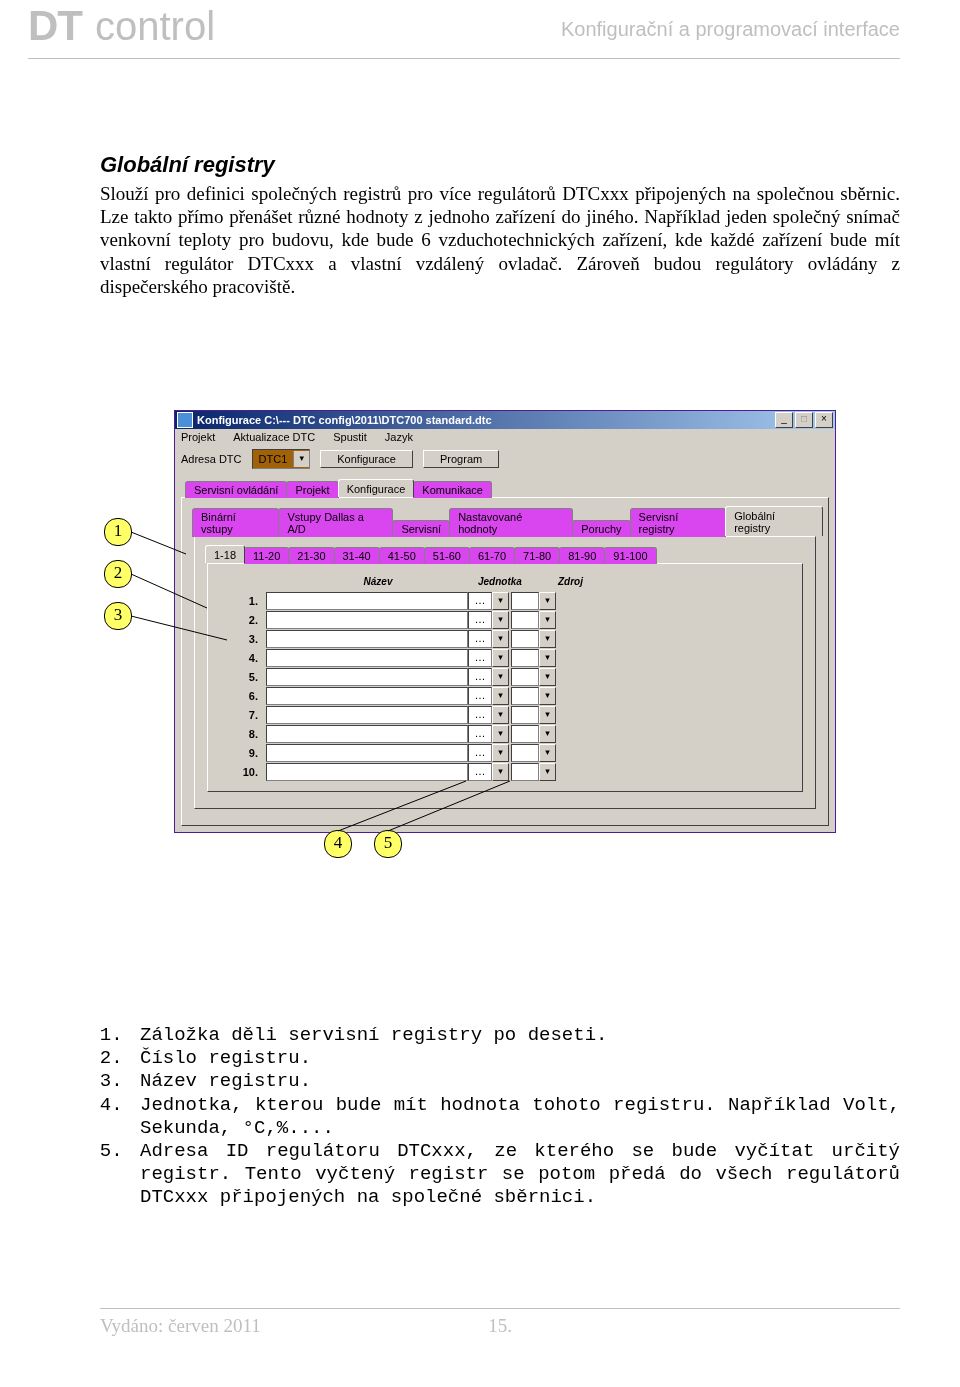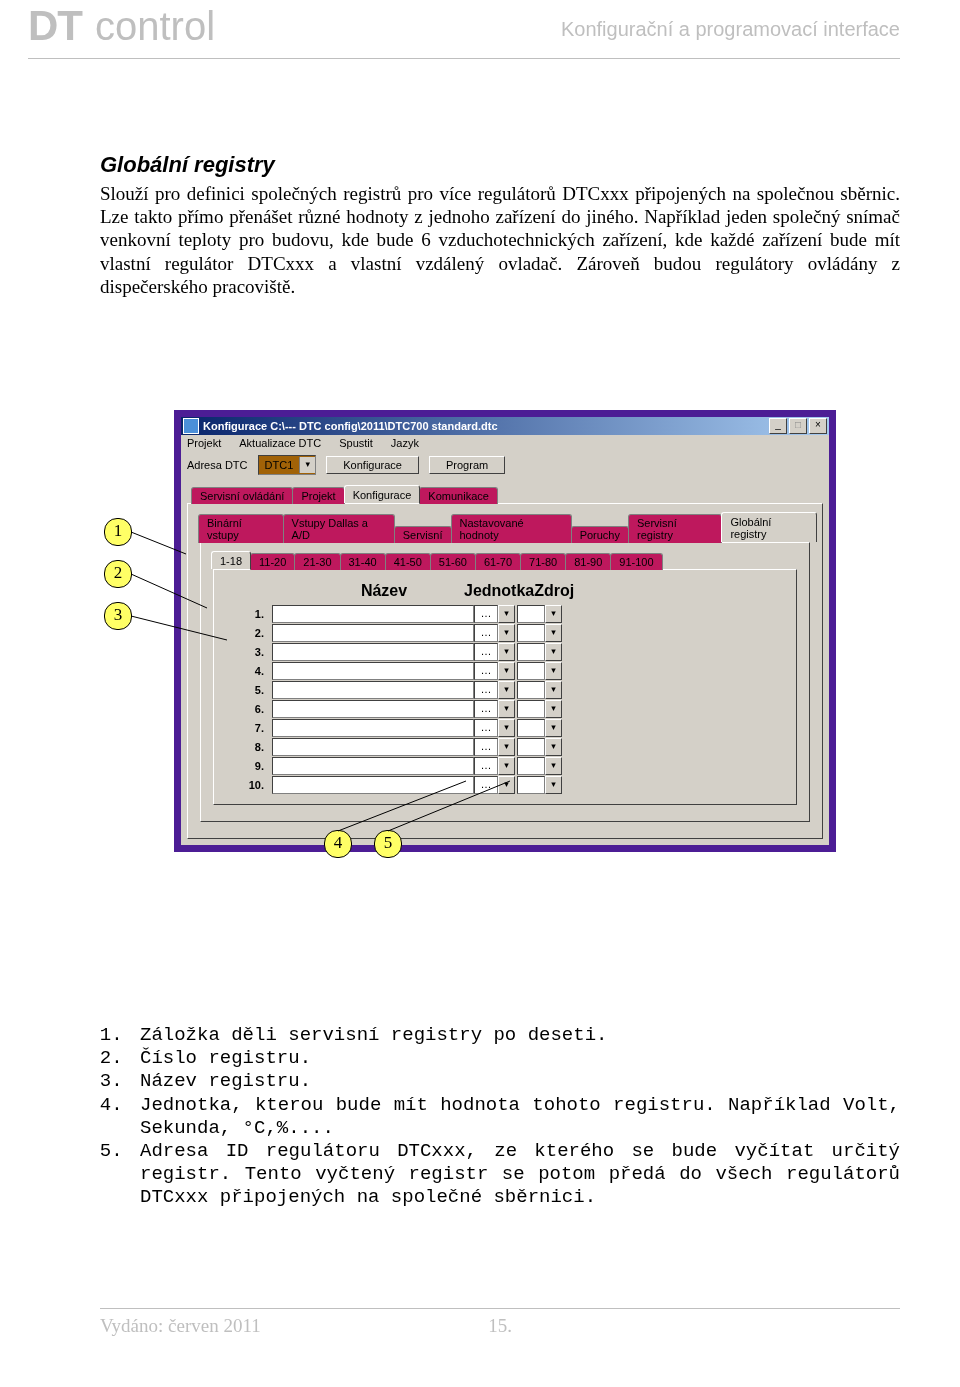--- a/index.html
+++ b/index.html
@@ -58,21 +58,21 @@
     text-align: justify;
   }
 
   
   .shot-wrap {
     position: absolute;
     left: 174px; top: 410px;
     width: 662px;
   }
   .winframe {
-    border: 7px solid #4c1d95;
+    border: 1px solid #4c1d95;
     background: #d4d0c8;
     font-family: Tahoma, Arial, sans-serif;
     font-size: 11px;
     color: #000;
     box-shadow: none;
   }
   .titlebar {
     display: flex; align-items: center;
     background: linear-gradient(to right, #08246b, #a6caf0);
     color: #fff; height: 18px; padding: 0 2px;
@@ -136,21 +136,21 @@
 
   
   .tabs {
     display: flex;
     padding: 6px 6px 0 10px;
     gap: 0;
     align-items: end;
   }
   .tab {
     padding: 2px 8px 2px 8px;
-    background: #be185d;
+    background: #d946ef;
     border: 1px solid #808080;
     border-bottom: none;
     border-top-left-radius: 3px;
     border-top-right-radius: 3px;
     margin-right: -1px;
     font-size: 11px;
     position: relative;
     top: 1px;
   }
   .tab.sel {
@@ -166,24 +166,25 @@
     border-right-color: #404040;
     border-bottom-color: #404040;
     padding: 6px 6px 10px 6px;
     background: #d4d0c8;
   }
   .tabs.inner { padding: 2px 0 0 4px; }
   .tabs.inner .tab { font-size: 11px; }
 
   
   .cols {
-    display: flex; 
+    display: flex; gap: 20px;
     padding: 6px 0 4px 84px;
     font-weight: 700;
-    font-size: 16px;
+    font-size: 10px;
+    font-style: italic;
   }
   .cols .c1 { flex: 0 0 160px; text-align: center; }
   .cols .c2 { flex: 0 0 60px; }
   .cols .c3 { flex: 0 0 60px; }
 
   .datatable {
     margin-left: 14px;
   }
   .row {
     display: flex; align-items: center;

